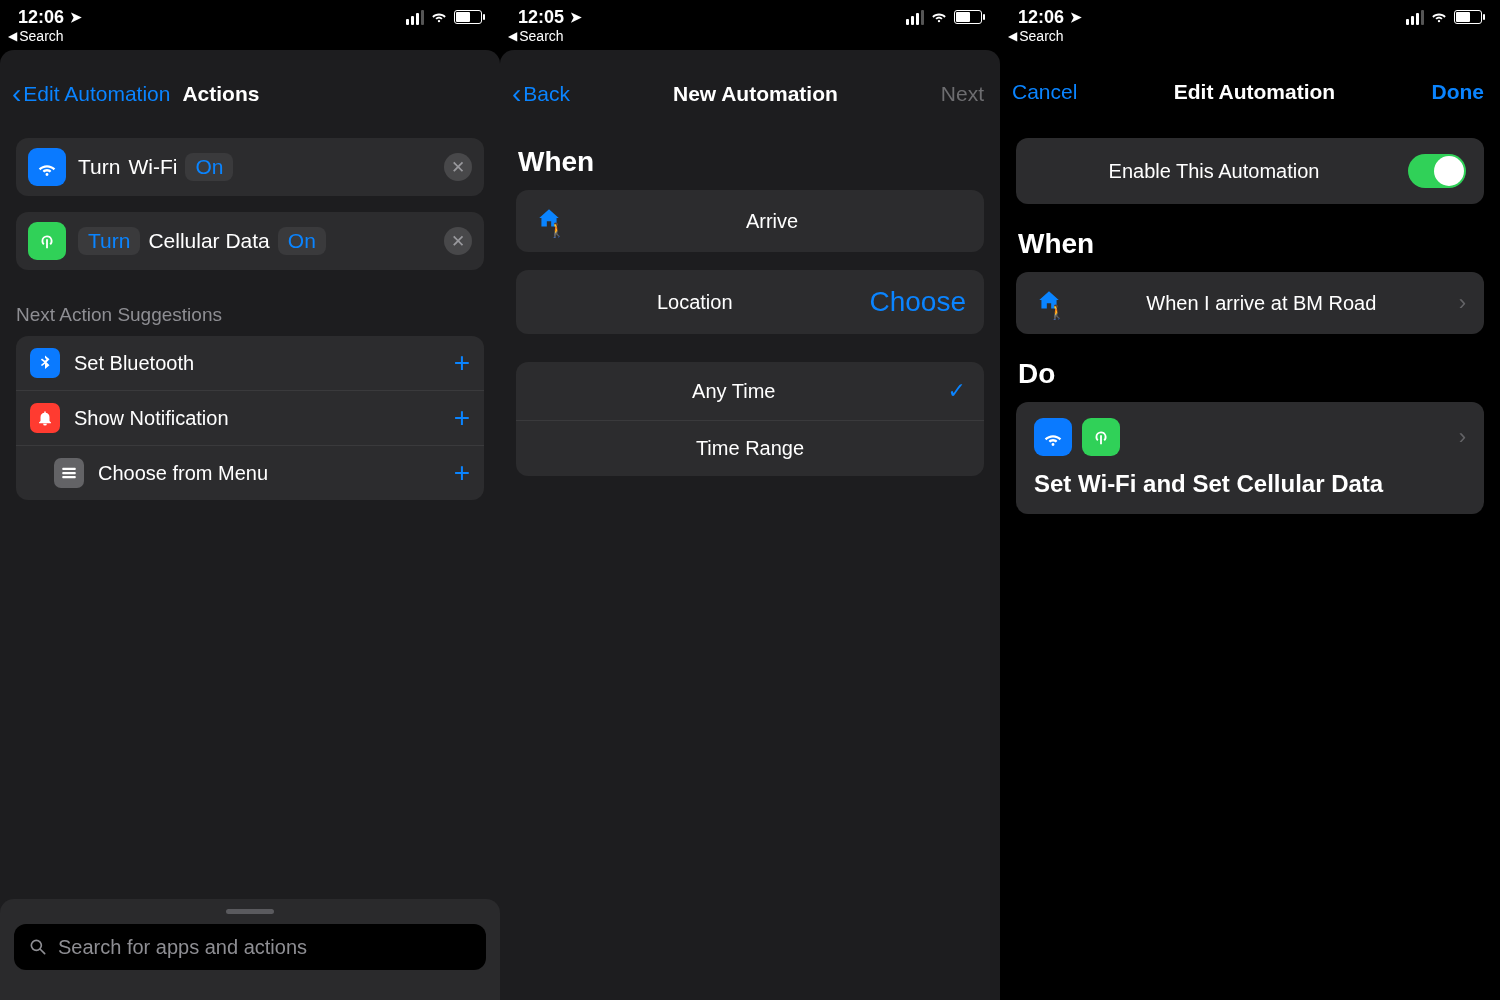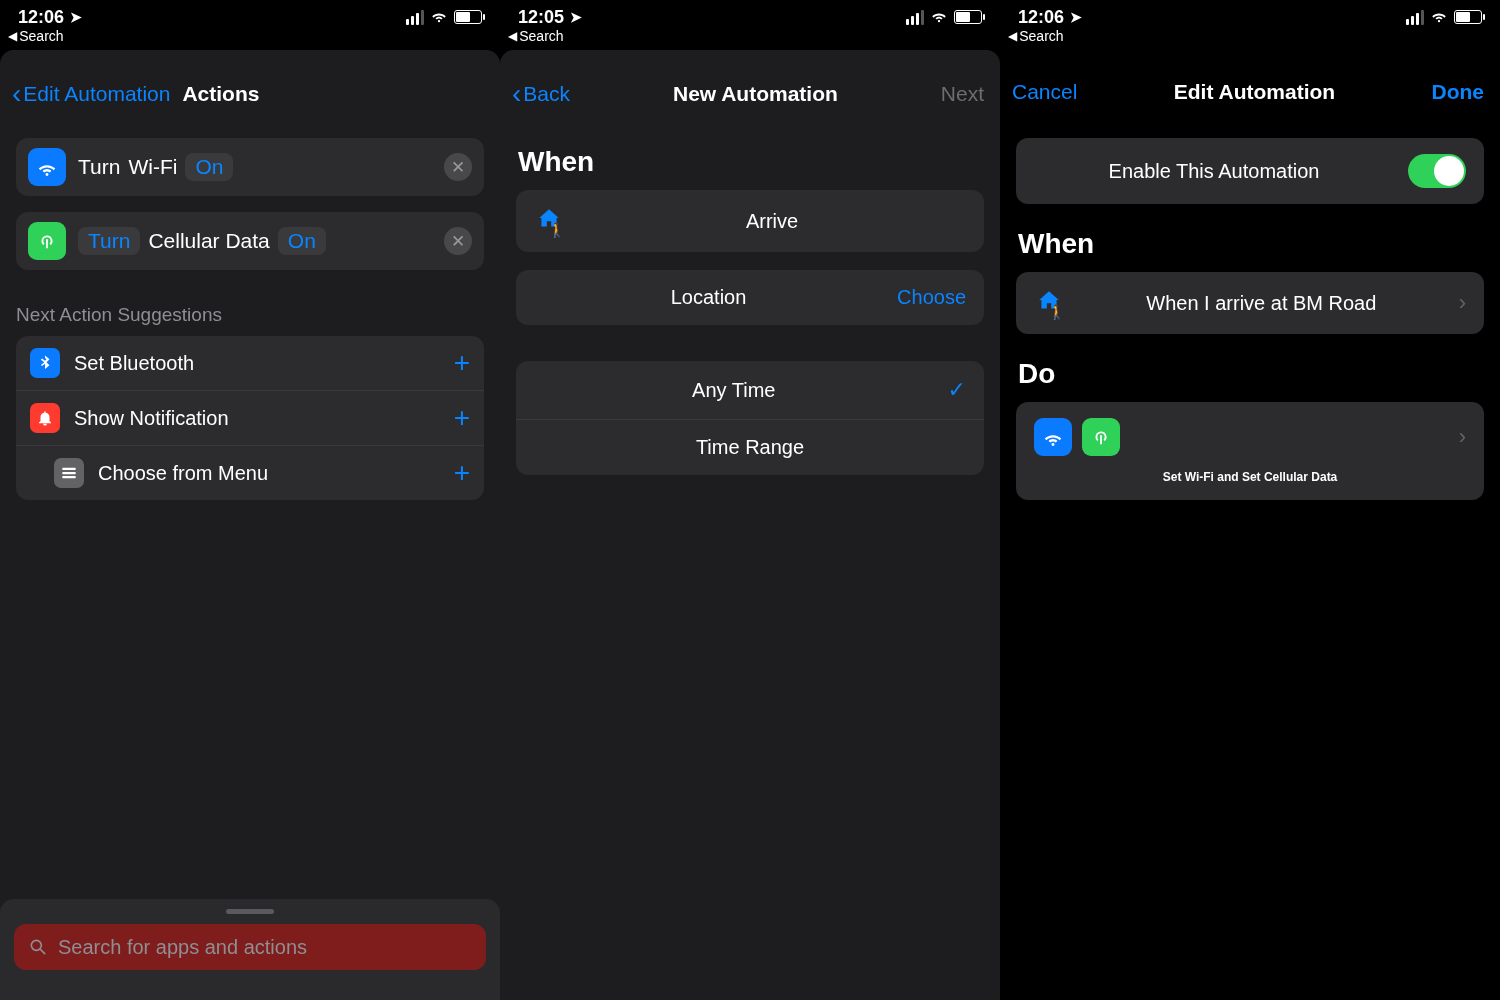--- a/index.html
+++ b/index.html
@@ -99,51 +99,51 @@
   .sugg-label{flex:1;font-size:20px;}
   .plus{color:#0a84ff;font-size:28px;font-weight:300;}
   
   .tray{
     position:absolute;left:0;right:0;bottom:0;background:#2a2a2c;
     border-top-left-radius:14px;border-top-right-radius:14px;
     padding:10px 14px 30px 14px;
   }
   .grab{width:48px;height:5px;border-radius:3px;background:#5a5a5e;margin:0 auto 10px auto;}
   .search{
-    background:#7f1d1d;border-radius:12px;height:46px;display:flex;align-items:center;gap:10px;padding:0 14px;color:#8e8e93;font-size:20px;
+    background:#000000;border-radius:12px;height:46px;display:flex;align-items:center;gap:10px;padding:0 14px;color:#8e8e93;font-size:20px;
   }
   
   .h-sect{font-size:28px;font-weight:700;margin:24px 2px 12px 2px;}
   .cell-group{background:#2c2c2e;border-radius:12px;overflow:hidden;text-align:center;}
   .cell{
     display:flex;align-items:center;padding:16px 18px;gap:14px;
     border-bottom:0.5px solid #3a3a3c;
   }
   .cell:last-child{border-bottom:none;}
   .cell .lbl{flex:1;font-size:20px;}
-  .cell .val{color:#0a84ff;font-size:20px;}
+  .cell .val{color:#0a84ff;font-size:28px;}
   .cell .check{color:#0a84ff;font-size:22px;}
   .footnote{color:#8e8e93;font-size:16px;padding:10px 18px 0 18px;line-height:1.4;}
   .arrive-ic{position:relative;width:30px;height:30px;}
   .arrive-ic .house{color:#0a84ff;}
   .arrive-ic .person{position:absolute;right:-2px;bottom:-2px;color:#aeaeb2;font-size:14px;}
   .chev-r{color:#636366;font-size:22px;}
   
   .toggle{
     width:58px;height:34px;border-radius:17px;background:#30d158;position:relative;flex-shrink:0;
   }
   .toggle .knob{
     position:absolute;right:2px;top:2px;width:30px;height:30px;border-radius:50%;background:#fff;
   }
   .do-card{
     background:#2c2c2e;border-radius:12px;padding:16px 18px;display:flex;flex-direction:column;gap:14px;
   }
   .do-icons{display:flex;gap:10px;}
   .do-row{display:flex;align-items:center;justify-content:space-between;}
-  .do-label{font-size:12px;font-weight:600;text-align:center;}
+  .do-label{font-size:24px;font-weight:600;}
 </style>
 </head>
 <body>
 
 <svg width="0" height="0" style="position:absolute">
   <defs>
     <g id="svg-wifi">
         <path fill="#fff" d="M12 18.5a1.6 1.6 0 1 0 0 3.2 1.6 1.6 0 0 0 0-3.2zm0-4.2c-1.9 0-3.6.8-4.8 2l1.8 1.8c.8-.8 1.9-1.3 3-1.3s2.2.5 3 1.3l1.8-1.8c-1.2-1.2-2.9-2-4.8-2zm0-4.3c-3.5 0-6.7 1.4-9 3.7l1.8 1.8C6.6 13.7 9.2 12.5 12 12.5s5.4 1.2 7.2 3l1.8-1.8c-2.3-2.3-5.5-3.7-9-3.7z"></path>
       </g>
     <g id="svg-cell">
@@ -328,21 +328,21 @@
       </div>
     </div>
 
     <div class="cell-group" style="margin-top:18px;">
       <div class="cell">
         <span class="lbl">Location</span>
         <span class="val">Choose</span>
       </div>
     </div>
 
-    <div class="cell-group" style="margin-top:36px;">
+    <div class="cell-group" style="margin-top:28px;">
       <div class="cell">
         <span class="lbl">Any Time</span>
         <span class="check">✓</span>
       </div>
       <div class="cell">
         <span class="lbl">Time Range</span>
       </div>
     </div>
   </div>
 </div>

